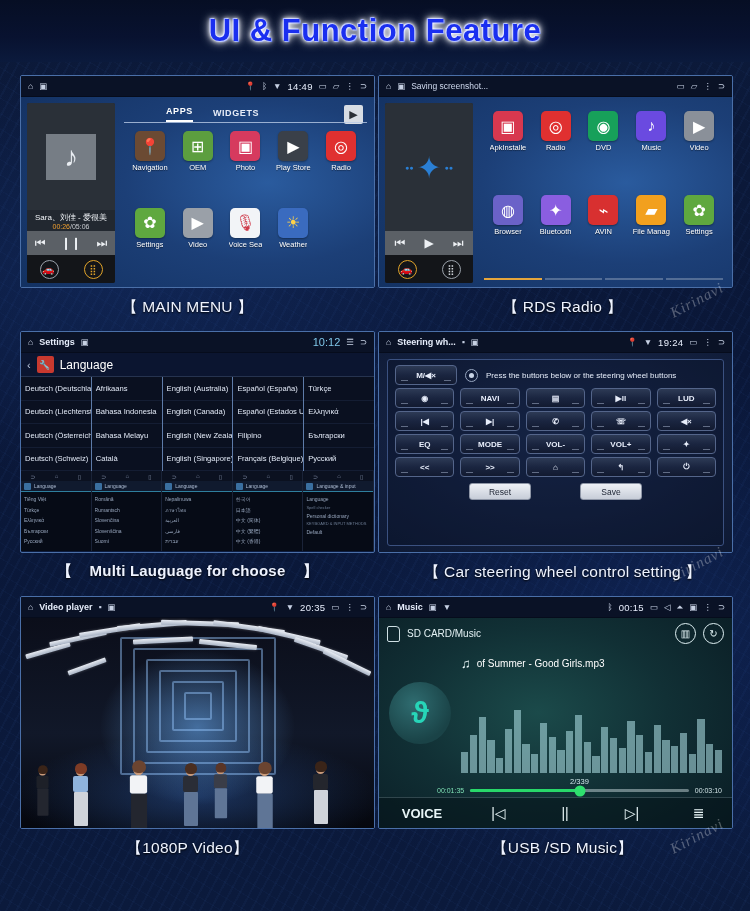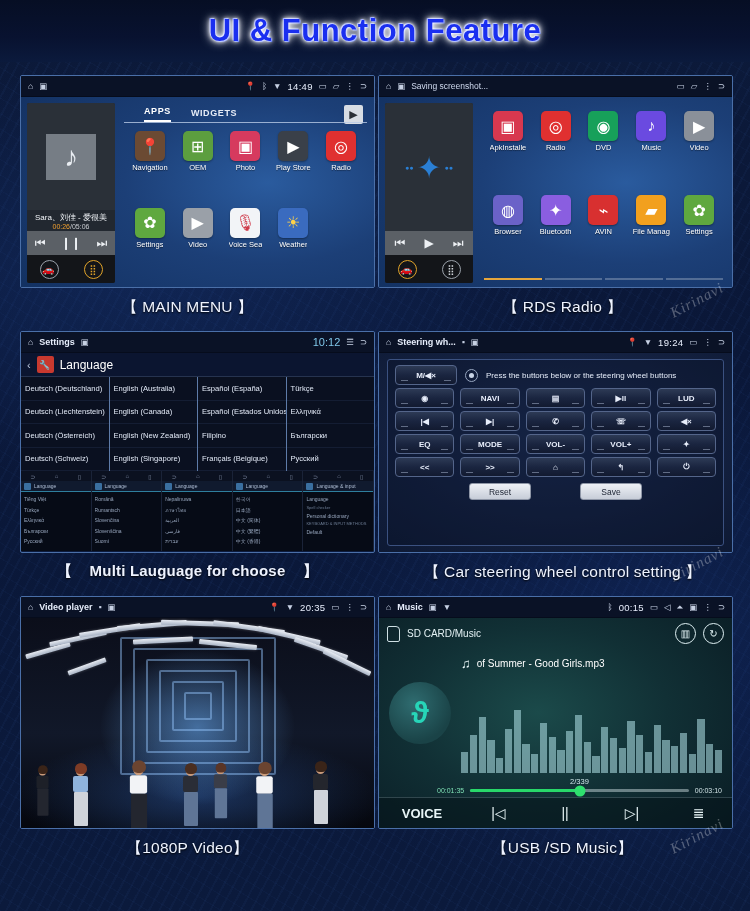--- a/index.html
+++ b/index.html
@@ -109,21 +109,21 @@
     font-size: 10px; color: #cfd4da;
   }
   .circ.amber { border-color: #e0a32a; color: #e0a32a; }
   .apps-area { flex: 1; display: flex; flex-direction: column; position: relative; }
   .tabs {
     display: flex; align-items: flex-end; gap: 20px;
     padding: 3px 0 0 22px; position: relative;
   }
   .tab { font-size: 9px; font-weight: bold; color: #ffffff; padding-bottom: 4px; letter-spacing: .6px; }
   .tab.inactive { color: #e6ecf7; }
-  .tab.active { border-bottom: 2px solid #ffffff; }
+  .tab.active { border-bottom: 2px solid #ffffff; margin-left: 22px; }
   .tabs-rule { height: 1px; background: #b9cbe6; margin: 0 2px 0 2px; opacity: .8; }
   .store-btn {
     position: absolute; right: 6px; top: 2px; width: 19px; height: 19px;
     background: #d8dde4; border-radius: 2px;
     display: flex; align-items: center; justify-content: center;
     font-size: 11px; color: #2a2f36;
   }
   .app-grid {
     flex: 1; display: grid; grid-template-columns: repeat(5, 1fr);
     grid-auto-rows: 1fr; padding: 5px 4px 2px 4px; align-content: start;
@@ -523,20 +523,26 @@
             <span class="chev">‹</span>
             <span class="wrench">🔧</span>
             <span class="lbl">Language</span>
           </div>
           <div class="lang-cols">
             <div class="lang-col">
               <div class="lang-item">Deutsch (Deutschland)</div>
               <div class="lang-item">Deutsch (Liechtenstein)</div>
               <div class="lang-item">Deutsch (Österreich)</div>
               <div class="lang-item">Deutsch (Schweiz)</div>
+            </div>
+            <div class="lang-col">
+              <div class="lang-item">Afrikaans</div>
+              <div class="lang-item">Bahasa Indonesia</div>
+              <div class="lang-item">Bahasa Melayu</div>
+              <div class="lang-item">Català</div>
             </div>
             <div class="lang-col">
               <div class="lang-item">English (Australia)</div>
               <div class="lang-item">English (Canada)</div>
               <div class="lang-item">English (New Zealand)</div>
               <div class="lang-item">English (Singapore)</div>
             </div>
             <div class="lang-col">
               <div class="lang-item">Español (España)</div>
               <div class="lang-item">Español (Estados Unidos)</div>

